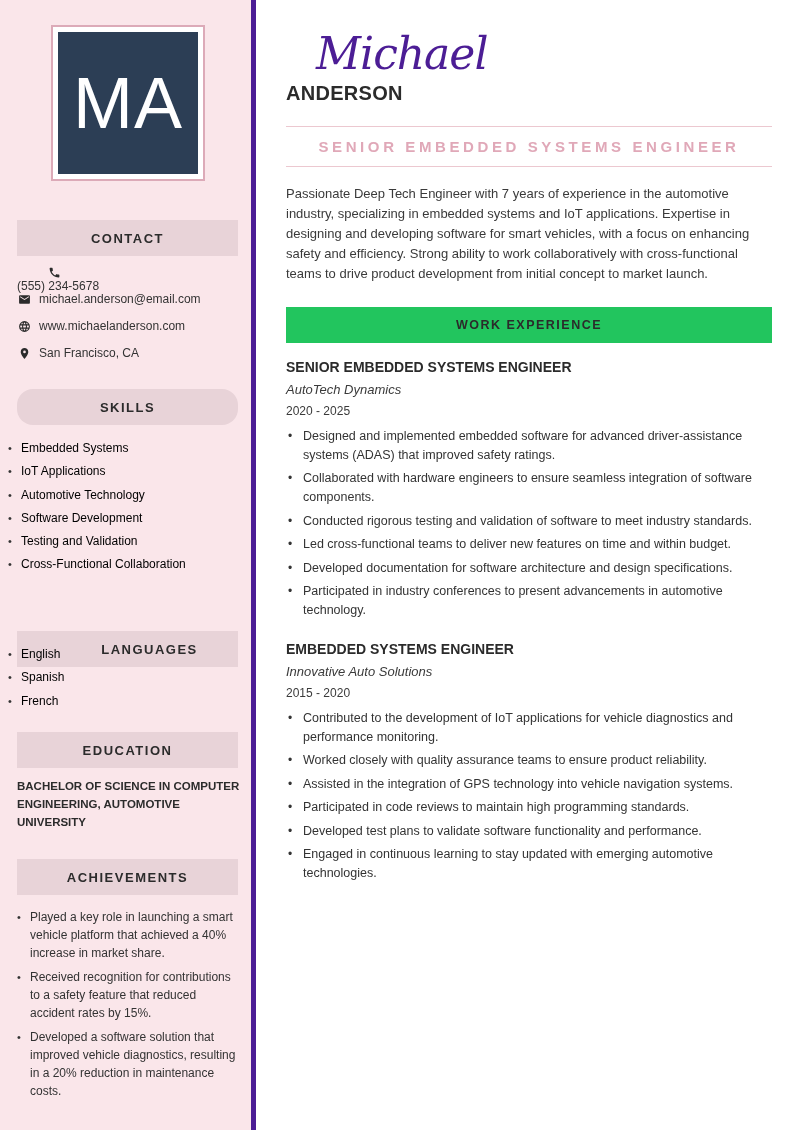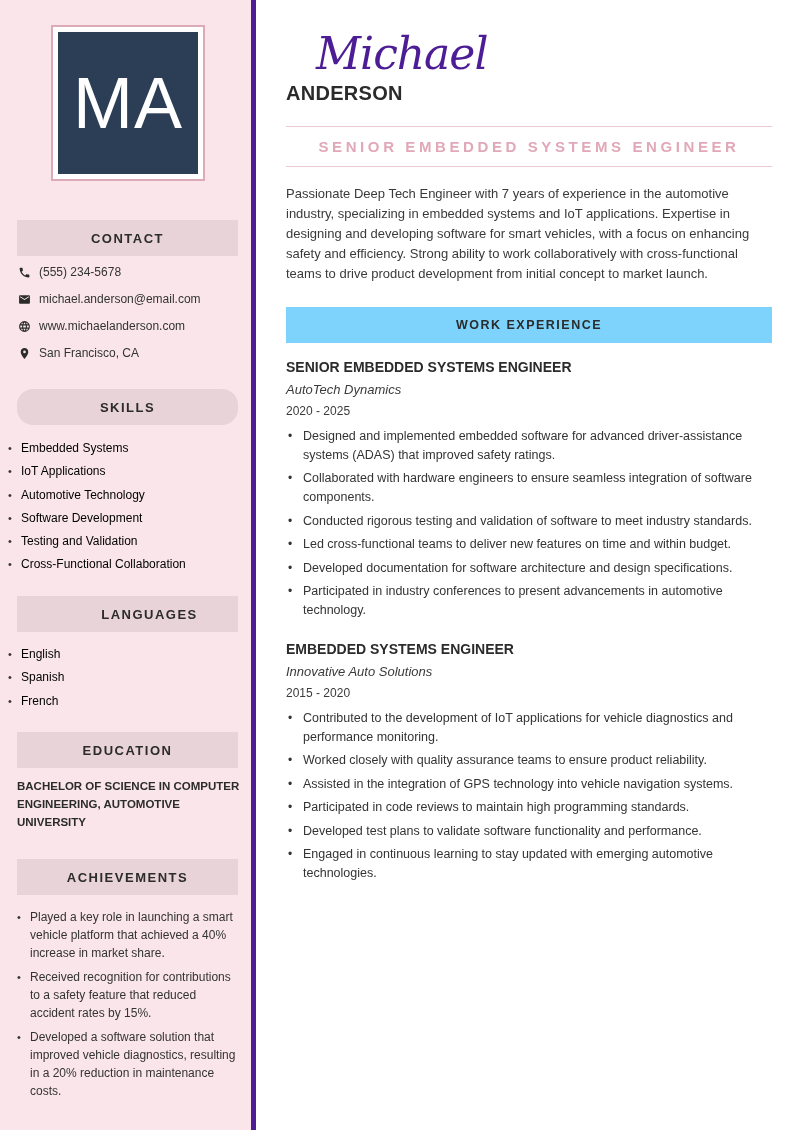--- a/index.html
+++ b/index.html
@@ -49,21 +49,21 @@
     .last-name { position: absolute; left: 0; top: 82px; font-weight: bold; font-size: 20px; color: #2b2b2b; letter-spacing: 0.3px; }
     .rule { position: absolute; left: 0; width: 486px; height: 1px; background: #ecc8d0; }
     .job-title {
       position: absolute; left: 0; top: 138px; width: 486px; text-align: center;
       font-weight: bold; font-size: 15px; letter-spacing: 3.6px; color: #e0a8b8;
     }
     .summary { position: absolute; left: 0; top: 184px; width: 486px; font-size: 13px; line-height: 20px; color: #3a3a3a; }
 
     .main-header {
       position: absolute; left: 0; top: 307px; width: 486px; height: 36px;
-      background: #7dd3fc; display: flex; align-items: center; justify-content: center;
+      background: #22c55e; display: flex; align-items: center; justify-content: center;
       font-weight: bold; font-size: 12.5px; letter-spacing: 1.5px; color: #2b2b2b;
     }
 
     .job { position: absolute; left: 0; width: 486px; }
     .job-role { font-weight: bold; font-size: 14px; color: #2b2b2b; height: 23px; line-height: 20px; }
     .job-company { font-size: 13px; color: #3a3a3a; height: 22px; line-height: 20px; font-style: italic; }
     .job-dates { font-size: 12px; color: #3a3a3a; height: 23px; line-height: 18px; }
     .job-bullets { list-style: none; font-size: 12.5px; line-height: 19px; color: #333; margin-top: 2px; }
     .job-bullets li { position: relative; padding-left: 17px; margin-bottom: 4.4px; }
     .job-bullets li::before { content: "•"; position: absolute; left: 2px; top: 0; font-size: 12px; }
@@ -71,21 +71,21 @@
 </head>
 <body>
 
 <aside class="sidebar">
   <div class="monogram-frame">
     <div class="monogram">MA</div>
   </div>
 
   <div class="side-header" style="top:220px;">CONTACT</div>
 
-  <div class="contact-row" style="top:265px;">
+  <div class="contact-row" style="top:265px;flex-direction:column;">
     <span class="icon">
       <svg viewBox="0 0 24 24">
           <path d="M6.6 10.8c1.4 2.8 3.8 5.1 6.6 6.6l2.2-2.2c.3-.3.7-.4 1-.2 1.1.4 2.3.6 3.6.6.6 0 1 .4 1 1V20c0 .6-.4 1-1 1C10.6 21 3 13.4 3 4c0-.6.4-1 1-1h3.5c.6 0 1 .4 1 1 0 1.3.2 2.5.6 3.6.1.3 0 .7-.2 1l-2.3 2.2z"></path>
         </svg>
     </span>
     <span>(555) 234-5678</span>
   </div>
   <div class="contact-row" style="top:292px;">
     <span class="icon">
       <svg viewBox="0 0 24 24">
@@ -114,21 +114,21 @@
   <div class="side-header" style="top:389px;border-radius:16px;">SKILLS</div>
   <ul class="side-list" style="top:440px;">
     <li>Embedded Systems</li>
     <li>IoT Applications</li>
     <li>Automotive Technology</li>
     <li>Software Development</li>
     <li>Testing and Validation</li>
     <li>Cross-Functional Collaboration</li>
   </ul>
 
-  <div class="side-header" style="top:596px;padding-left:44px;">LANGUAGES</div>
+  <div class="side-header" style="top:631px;padding-left:44px;">LANGUAGES</div>
   <ul class="side-list" style="top:646px;">
     <li>English</li>
     <li>Spanish</li>
     <li>French</li>
   </ul>
 
   <div class="side-header" style="top:732px;">EDUCATION</div>
   <div class="edu-text">BACHELOR OF SCIENCE IN COMPUTER ENGINEERING, AUTOMOTIVE UNIVERSITY</div>
 
   <div class="side-header" style="top:859px;">ACHIEVEMENTS</div>

